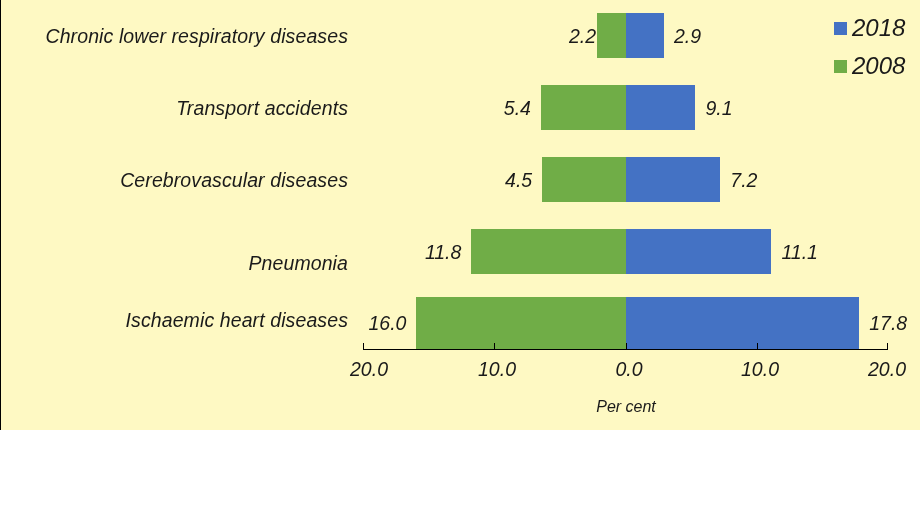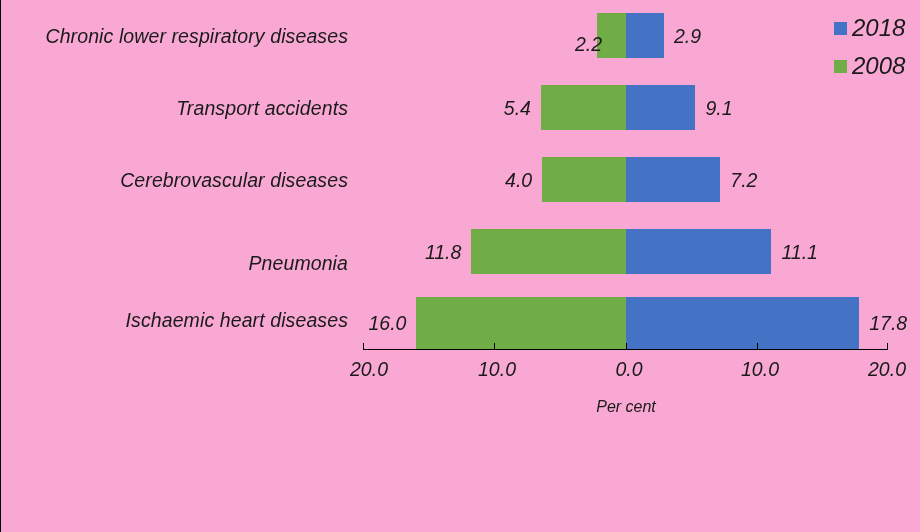--- a/index.html
+++ b/index.html
@@ -6,22 +6,22 @@
     margin: 0;
     padding: 0;
     background: #ffffff;
   }
   body {
     font-family: "Liberation Sans", sans-serif;
   }
   #chart-root {
     position: relative;
     width: 920px;
-    height: 532px;
-    background: #f9a8d4;
+    height: 430px;
+    background: #fef9c3;
     border-left: 1px solid #000000;
     box-sizing: border-box;
     overflow: hidden;
   }
 
   
   .cat-label {
     position: absolute;
     right: 572px;           
     text-align: right;
@@ -138,35 +138,35 @@
   <div class="cat-label" style="top:169px;">Cerebrovascular diseases</div>
   <div class="cat-label" style="top:252px;">Pneumonia</div>
   <div class="cat-label" style="top:309px;">Ischaemic heart diseases</div>
 
   <div class="plot">
 
     <div class="bar-row" style="top:13px;height:45px;">
       <div class="bar bar-left" style="left:234.2px;width:28.8px;"></div>
       <div class="bar bar-right" style="left:263px;width:38.0px;"></div>
     </div>
-    <div class="val-label val-left" style="top:27px;left:189px;width:50px;margin-top:8px;">2.2</div>
+    <div class="val-label val-left" style="top:27px;left:183px;width:50px;">2.2</div>
     <div class="val-label val-right" style="top:27px;left:311.0px;width:60px;">2.9</div>
 
     <div class="bar-row" style="top:85px;height:45px;">
       <div class="bar bar-left" style="left:177.9px;width:85.1px;"></div>
       <div class="bar bar-right" style="left:263px;width:69.4px;"></div>
     </div>
     <div class="val-label val-left" style="top:99px;left:117.9px;width:50px;">5.4</div>
     <div class="val-label val-right" style="top:99px;left:342.4px;width:60px;">9.1</div>
 
     <div class="bar-row" style="top:157px;height:45px;">
       <div class="bar bar-left" style="left:179.2px;width:83.8px;"></div>
       <div class="bar bar-right" style="left:263px;width:94.3px;"></div>
     </div>
-    <div class="val-label val-left" style="top:171px;left:119.2px;width:50px;">4.0</div>
+    <div class="val-label val-left" style="top:171px;left:119.2px;width:50px;">4.5</div>
     <div class="val-label val-right" style="top:171px;left:367.3px;width:60px;">7.2</div>
 
     <div class="bar-row" style="top:229px;height:45px;">
       <div class="bar bar-left" style="left:108.4px;width:154.6px;"></div>
       <div class="bar bar-right" style="left:263px;width:145.4px;"></div>
     </div>
     <div class="val-label val-left" style="top:243px;left:38.4px;width:60px;">11.8</div>
     <div class="val-label val-right" style="top:243px;left:418.4px;width:70px;">11.1</div>
 
     <div class="bar-row" style="top:297px;height:52px;">

